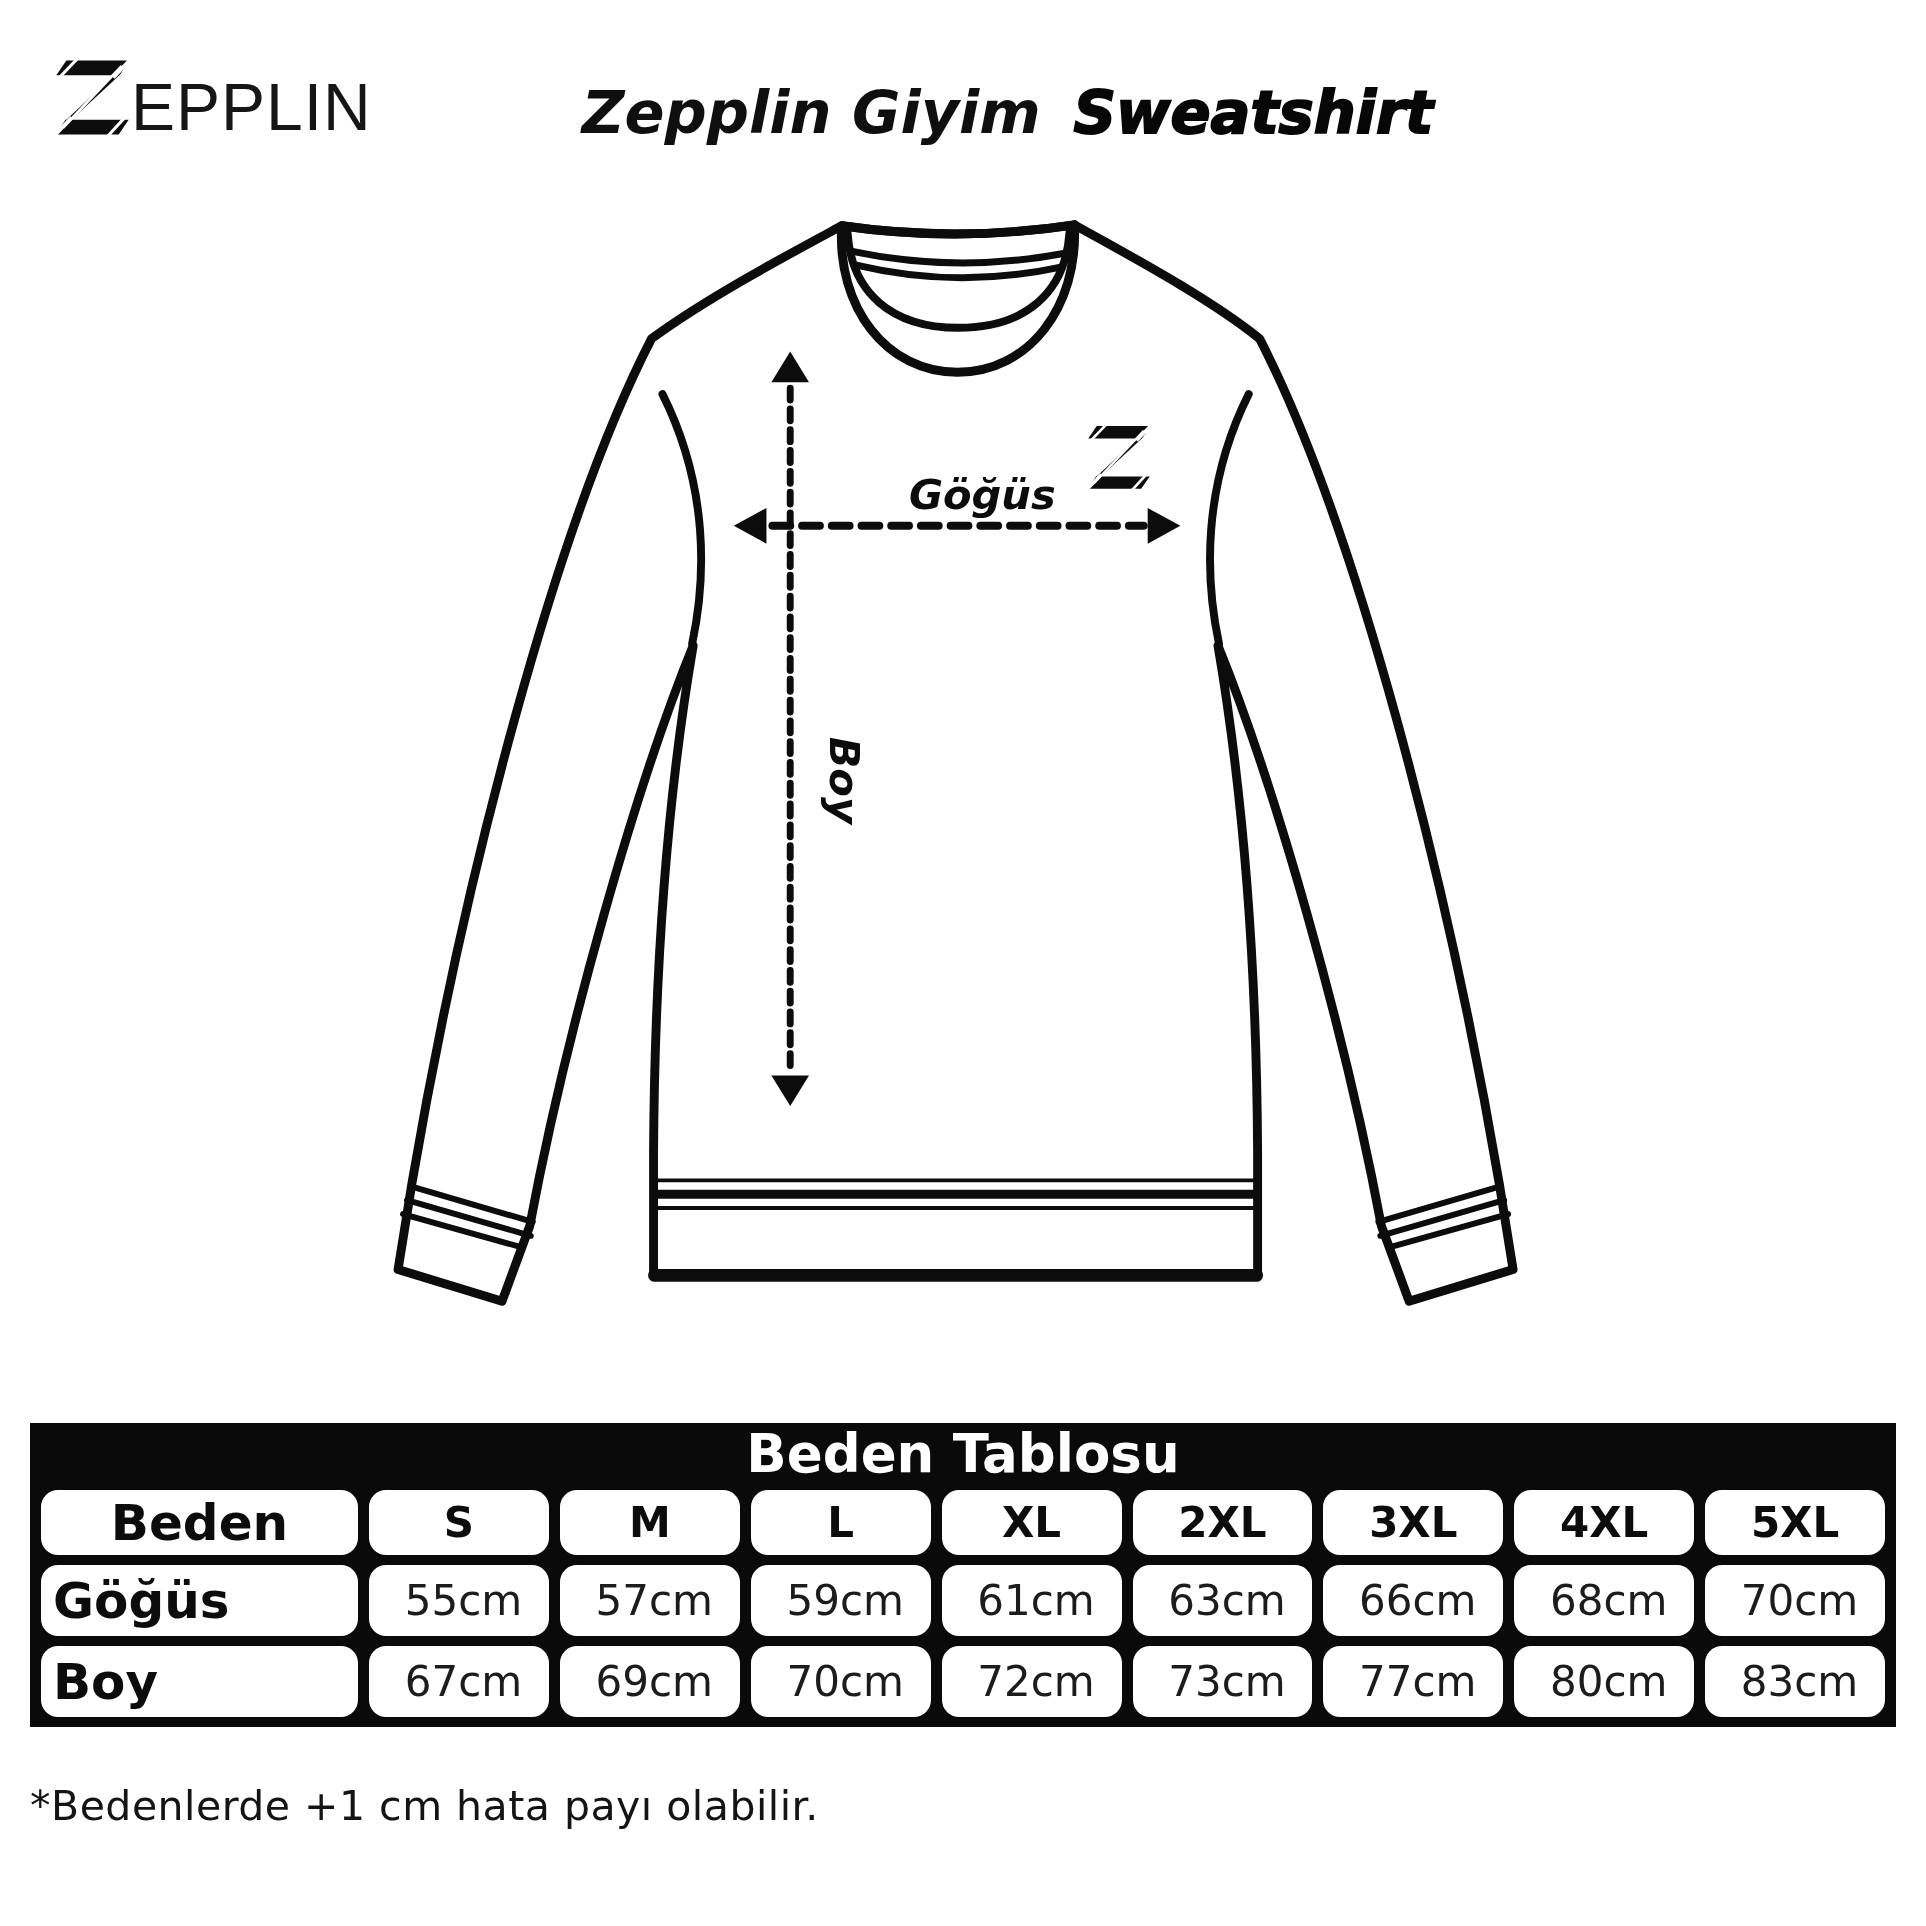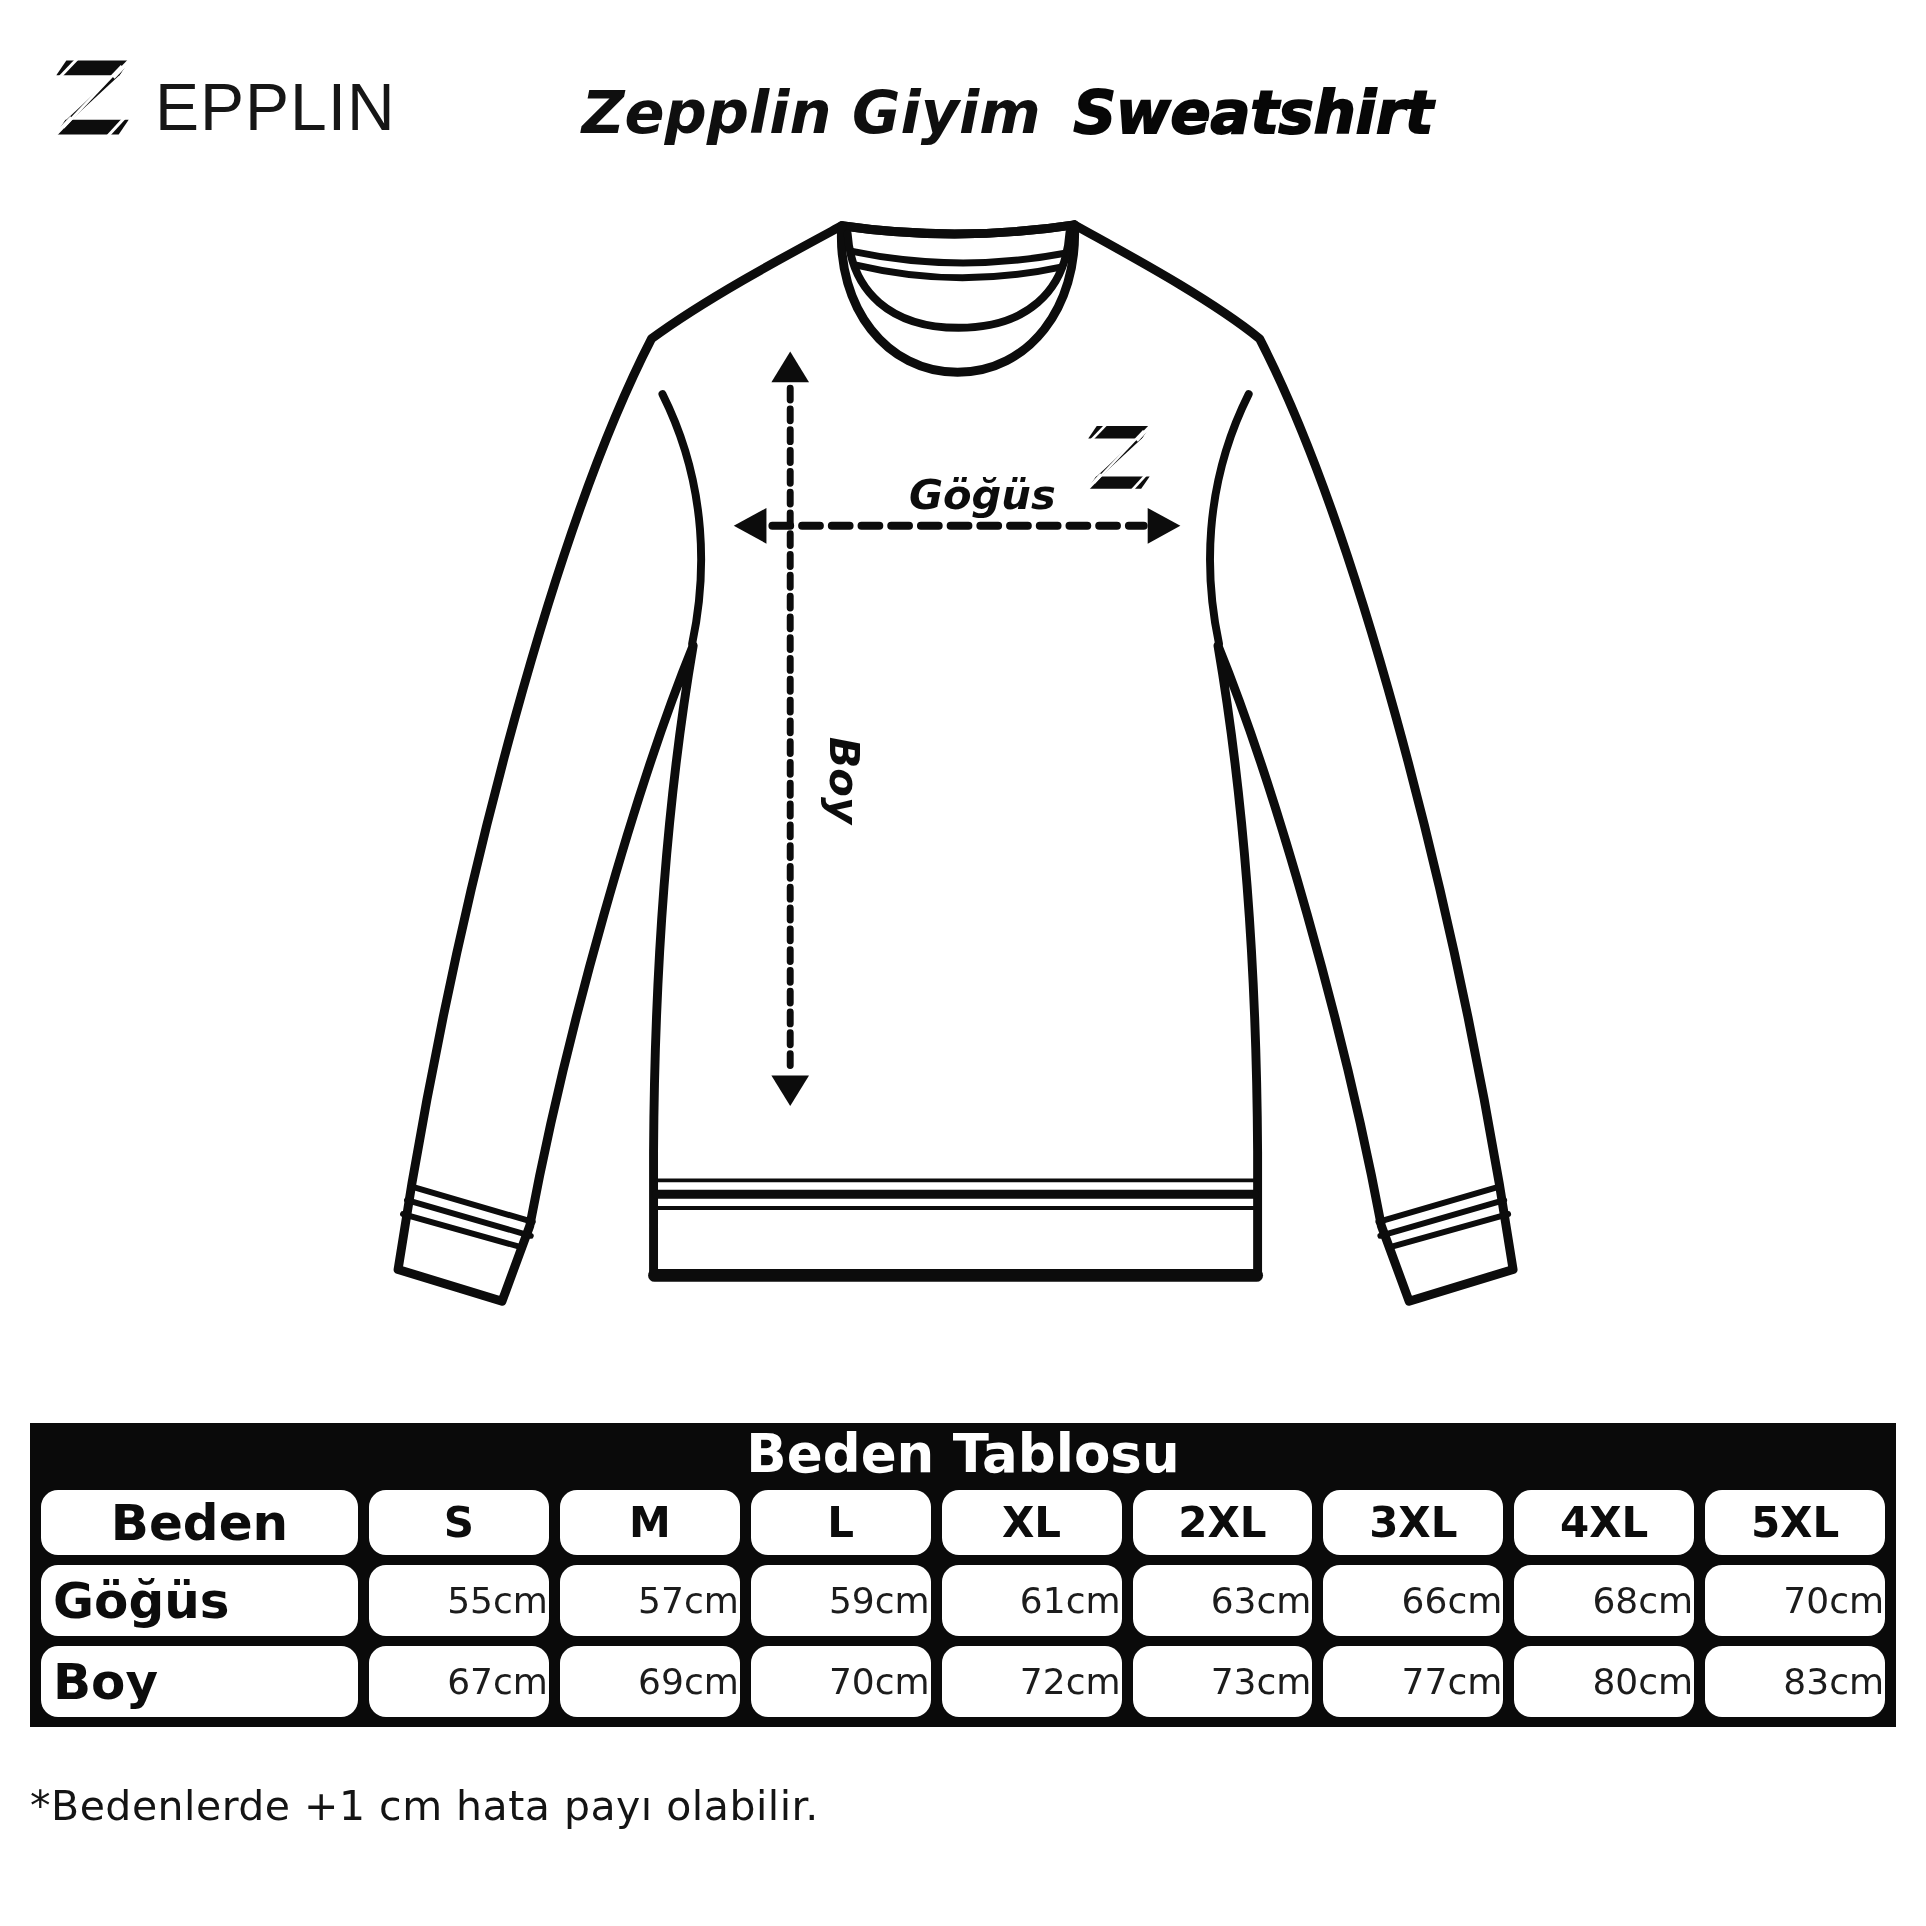--- a/index.html
+++ b/index.html
@@ -7,21 +7,21 @@
     width:1927px;height:1927px;
     position:relative;
     background:#ffffff;
     font-family:"DejaVu Sans",sans-serif;
     color:#111;
     overflow:hidden;
   }
   
   .logo{
     position:absolute;left:54px;top:55px;
-    display:flex;align-items:flex-end;gap:24px;
+    display:flex;align-items:flex-end;gap:0;
     height:83px;
   }
   .logo svg{display:block;}
   .logo-text{
     font-family:"Liberation Sans",sans-serif;
     font-size:66px;font-weight:400;letter-spacing:1px;
     line-height:.92;color:#161616;
   }
   .title{
     position:absolute;left:0;top:83px;width:100%;
@@ -54,21 +54,21 @@
     margin-top:-4px;
   }
   .beden-table td,.beden-table th{
     background:#ffffff;vertical-align:middle;
     overflow:hidden;white-space:nowrap;border-radius:17px;
   }
   .bt-size-row th{height:63px;font-size:42px;font-weight:700;text-align:center;color:#0c0c0c;}
   .bt-size-row th.bt-corner{font-size:50px;}
   .bt-row td{height:69px;}
   .bt-row .bt-label{font-size:50px;font-weight:700;text-align:left;padding-left:12px;color:#0c0c0c;}
-  .bt-row .bt-val{font-size:36px;font-weight:400;text-align:right;padding-left:10px;color:#1c1c1c;}
+  .bt-row .bt-val{font-size:42px;font-weight:400;text-align:center;padding-left:10px;color:#1c1c1c;}
   .footnote{
     position:absolute;left:30px;top:1782px;
     font-size:41px;color:#141414;letter-spacing:0.5px;
   }
 </style>
 </head>
 <body>
 
 <svg width="0" height="0" style="position:absolute" aria-hidden="true">
   <defs>

